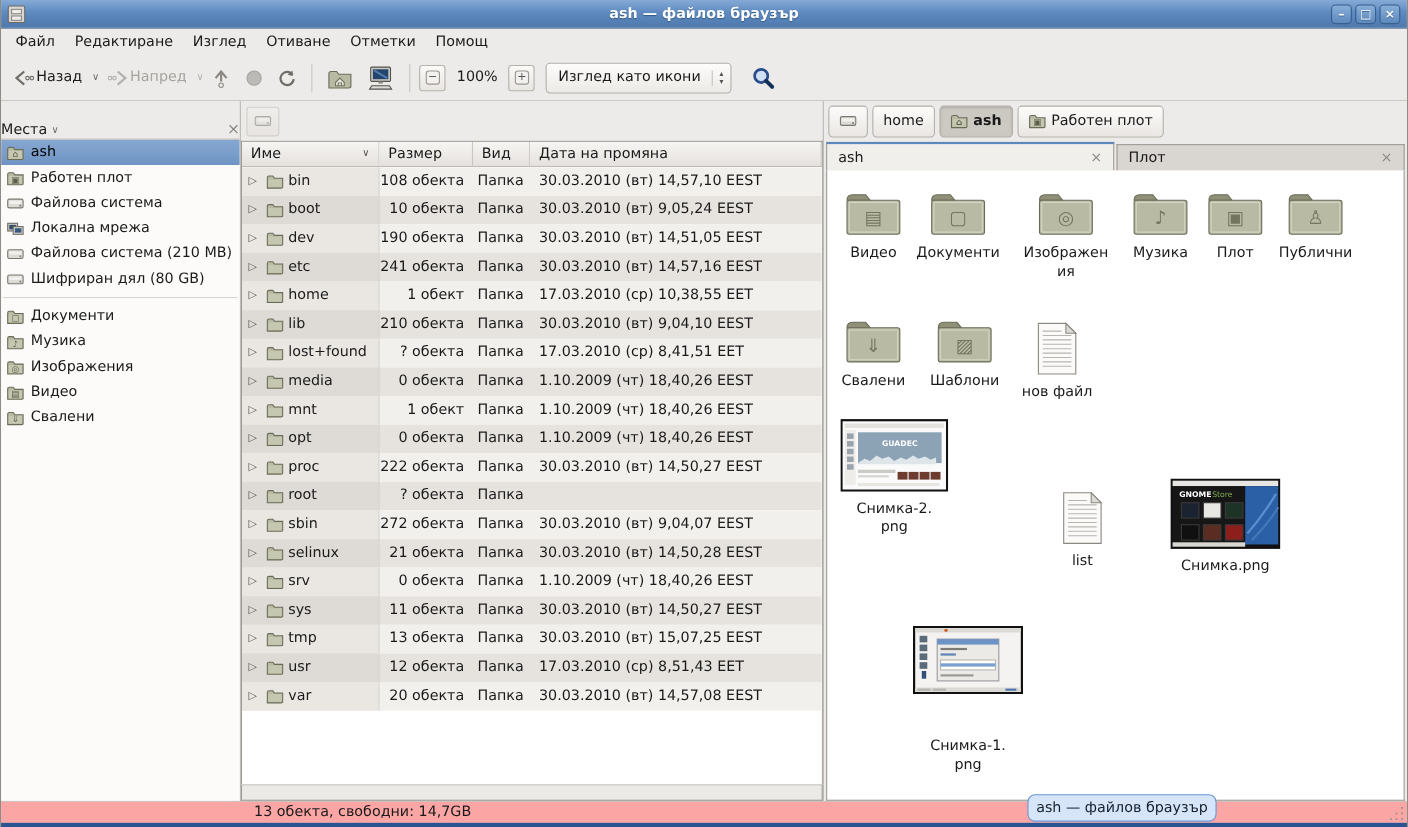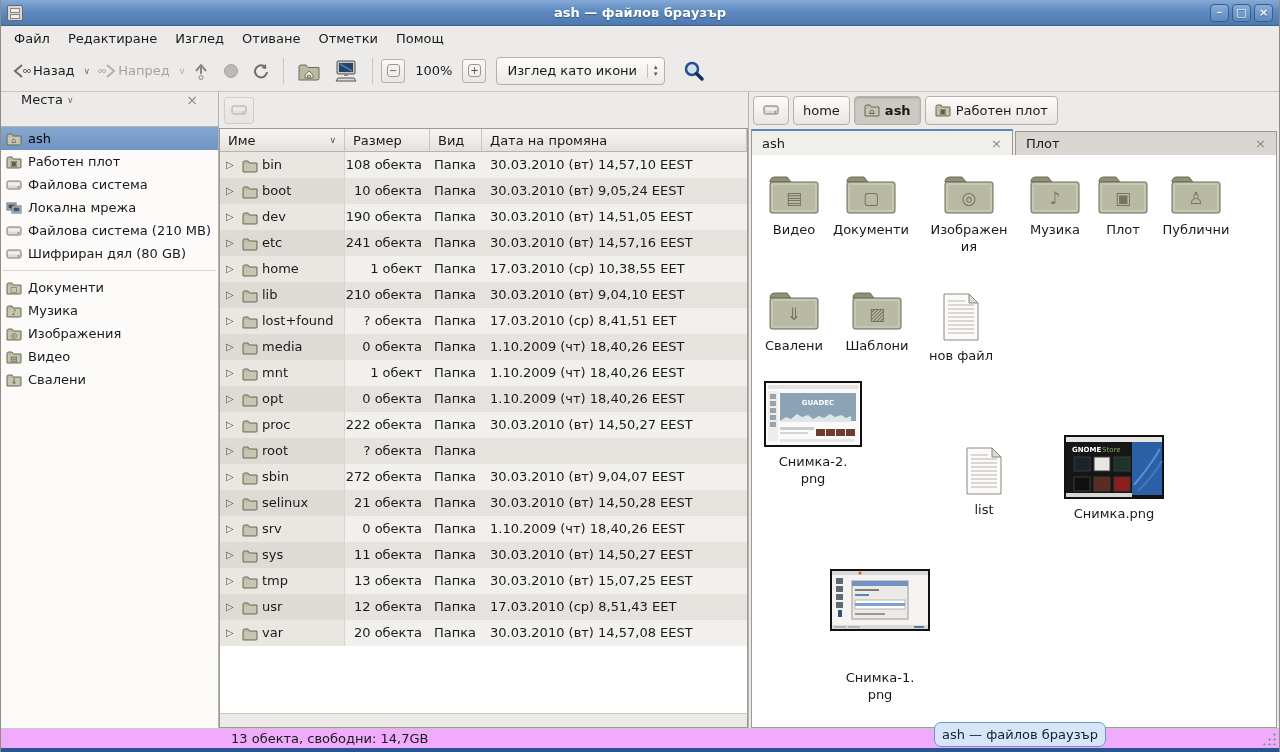--- a/index.html
+++ b/index.html
@@ -34,21 +34,21 @@
   .combo { display:flex; align-items:center; height:28px; border:1px solid #b5b2ac; border-radius:4px; background:linear-gradient(#fdfcfb,#eceae6); margin-left:8px; }
   .combo-text { padding:0 10px; }
   .combo-arrows { border-left:1px solid #c4c1bb; padding:0 6px; display:flex; flex-direction:column; line-height:7px; font-size:7px; color:#55534e; }
   .search-btn { margin-left:10px; }
 
   
   .main { display:flex; height:636px; background:#edebe9; }
 
   
   .sidebar { width:218px; display:flex; flex-direction:column; border-right:1px solid #b5b2ac; }
-  .sidebar-header { height:34px; display:flex; align-items:flex-start; padding:0 20px; }
+  .sidebar-header { height:34px; display:flex; align-items:flex-end; padding:0 0; }
   .sidebar-title { display:flex; align-items:center; gap:3px; }
   .sidebar-close { margin-left:auto; color:#8a8880; font-size:14px; }
   .sidebar-list { flex:1; background:#fcfbfa; border-top:1px solid #b5b2ac; overflow:hidden; }
   .place-item { display:flex; align-items:center; gap:6px; height:23px; padding:0 5px; }
   .place-item.selected { background:linear-gradient(#86a7d0,#6f94c3); color:#000; }
   .place-sep { height:1px; background:#d8d5d0; margin:5px 2px; }
   .micon { width:16px; height:16px; flex:0 0 16px; display:inline-block; }
 
   
   .treepane { width:530px; display:flex; flex-direction:column; border-right:1px solid #b5b2ac; background:#edebe9; }
@@ -78,21 +78,21 @@
   .tabs { display:flex; gap:2px; padding:0 2px; align-items:flex-end; height:27px; }
   .tab { flex:1; height:26px; display:flex; align-items:center; padding:0 10px; border:1px solid #9d9a94; border-bottom:none; }
   .tab.active { background:#f1efec; border-top:2px solid #5e88bb; }
   .tab.inactive { background:#d9d6d2; height:24px; }
   .tab-close { margin-left:auto; color:#8a8880; font-size:13px; }
   .iconview { flex:1; position:relative; background:#fff; border:1px solid #9d9a94; border-top:none; margin:0 2px; overflow:hidden; }
   .ivitem { position:absolute; display:flex; flex-direction:column; align-items:center; text-align:center; }
   .ivlabel { margin-top:3px; line-height:17px; }
 
   
-  .statusbar { height:20px; display:flex; align-items:center; background:#f0abfc; border-top:1px solid #c9c6c1; }
+  .statusbar { height:20px; display:flex; align-items:center; background:#fca5a5; border-top:1px solid #c9c6c1; }
   .status-text { margin-left:230px; }
   .grip { margin-left:auto; margin-right:3px; width:14px; height:14px;
           background-image:radial-gradient(circle, #9a978f 1px, transparent 1.3px);
           background-size:5px 5px; clip-path:polygon(100% 0, 100% 100%, 0 100%); }
   .bottom-strip { height:4px; background:#2a5391; }
   .task-tooltip { position:absolute; left:933px; top:722px; width:172px; height:25px; background:#d7e5f9; border:1px solid #6b95d6; border-radius:7px; display:flex; align-items:center; justify-content:center; color:#16202e; z-index:5; }
 
   svg text { font-family:"DejaVu Sans", sans-serif; }
 </style>
 </head>

